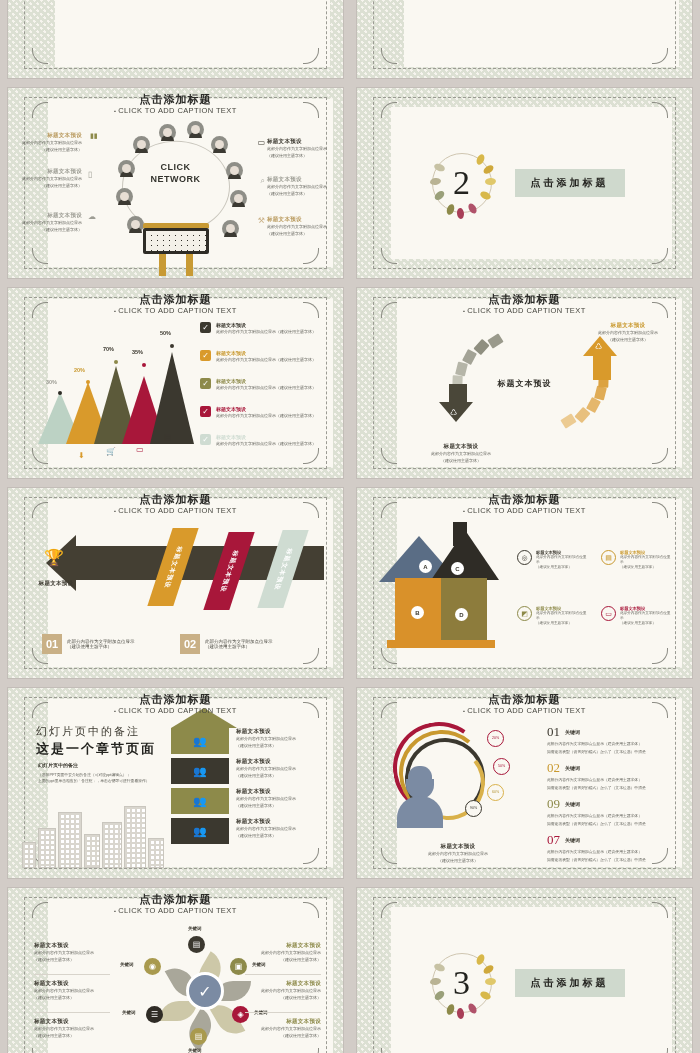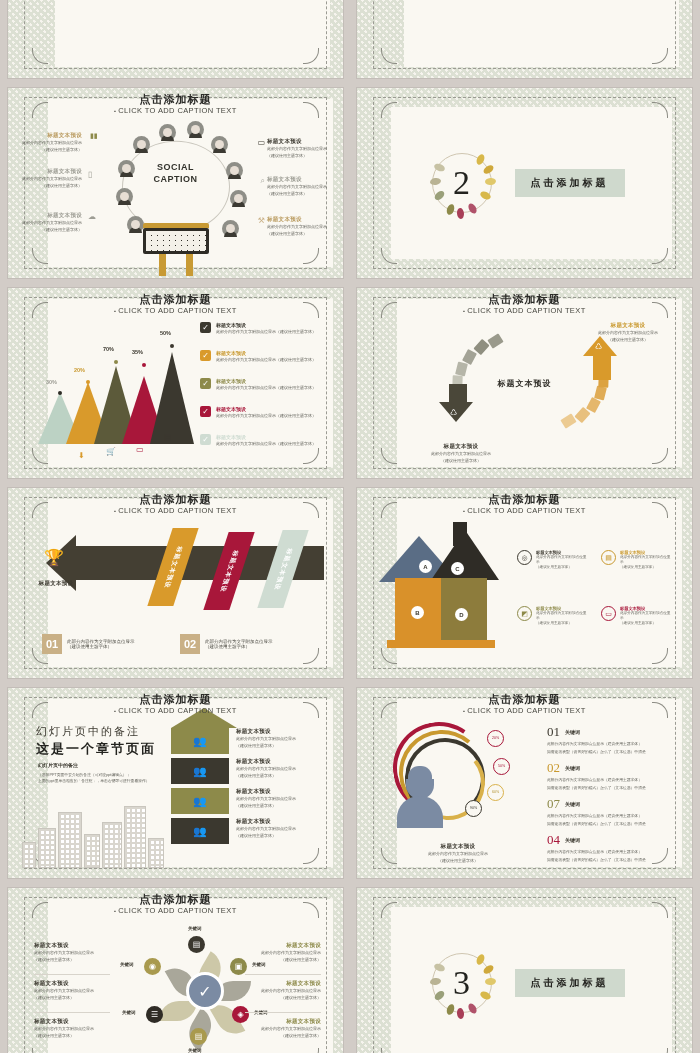--- a/index.html
+++ b/index.html
@@ -230,22 +230,22 @@
         <div class="frame"></div>
         <div class="corner c-tl"></div>
         <div class="corner c-tr"></div>
         <div class="corner c-bl"></div>
         <div class="corner c-br"></div>
         <div class="s-title">点击添加标题</div>
         <div class="s-sub">CLICK TO ADD CAPTION TEXT</div>
         <div class="content">
           <div class="ring-line"></div>
           <div class="sn-title">
-            <div>SOCIAL</div>
-            <div>CAPTION</div>
+            <div>CLICK</div>
+            <div>NETWORK</div>
           </div>
 
           <div class="avatar" style="left:151px;top:36px;">
               <i></i>
             </div>
           <div class="avatar" style="left:179px;top:33px;">
               <i></i>
             </div>
           <div class="avatar" style="left:125px;top:48px;">
               <i></i>
@@ -710,25 +710,25 @@
 
           <div class="nrow" style="left:190px;top:34px;width:128px;">
             <span class="nn cl-dark">01</span><span class="kw">关键词</span>
             <div class="bd">此部分内容作为文字附加点位显示（建议使用主题字体）</div><div class="bd">如需更改表型（设置好的幅式）怎么了（文本位选）中清楚</div>
           </div>
           <div class="nrow" style="left:190px;top:70px;width:128px;">
             <span class="nn cl-gold">02</span><span class="kw">关键词</span>
             <div class="bd">此部分内容作为文字附加点位显示（建议使用主题字体）</div><div class="bd">如需更改表型（设置好的幅式）怎么了（文本位选）中清楚</div>
           </div>
           <div class="nrow" style="left:190px;top:106px;width:128px;">
-            <span class="nn cl-olive">07</span><span class="kw">关键词</span>
+            <span class="nn cl-olive">09</span><span class="kw">关键词</span>
             <div class="bd">此部分内容作为文字附加点位显示（建议使用主题字体）</div><div class="bd">如需更改表型（设置好的幅式）怎么了（文本位选）中清楚</div>
           </div>
           <div class="nrow" style="left:190px;top:142px;width:128px;">
-            <span class="nn cl-red">04</span><span class="kw">关键词</span>
+            <span class="nn cl-red">07</span><span class="kw">关键词</span>
             <div class="bd">此部分内容作为文字附加点位显示（建议使用主题字体）</div><div class="bd">如需更改表型（设置好的幅式）怎么了（文本位选）中清楚</div>
           </div>
         </div>
       </div>
     </div>
 
     <div class="slide">
       <div class="inner">
         <div class="chev"></div>
         <div class="panel wide"></div>

